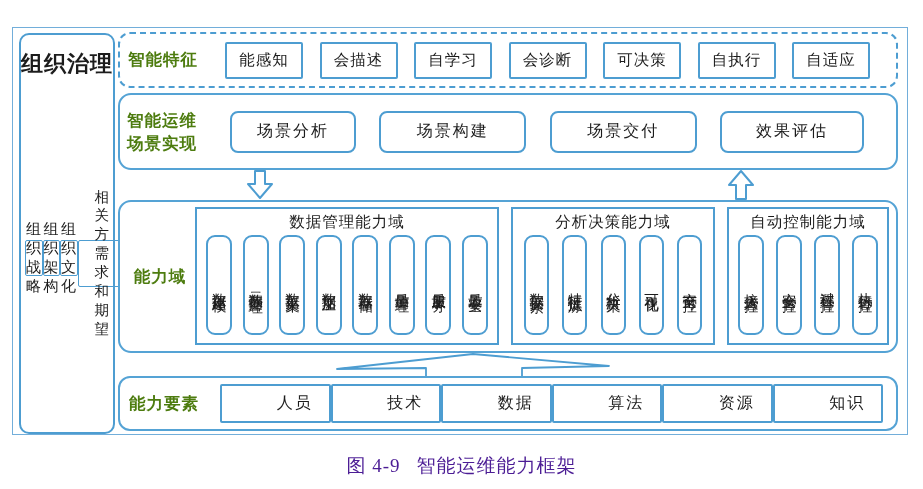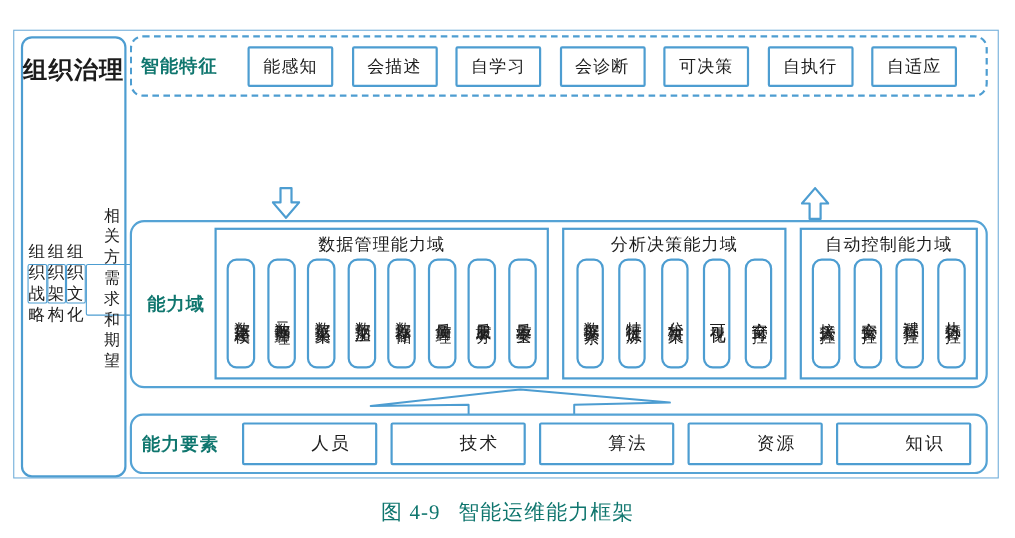--- a/index.html
+++ b/index.html
@@ -15,21 +15,21 @@
     border:2px solid #4d9dd1;border-radius:10px;background:#fff;}
   .sidebar-title{margin-top:14px;text-align:center;font-size:22px;font-weight:bold;letter-spacing:1px;}
   .sidebar-items{position:absolute;left:4px;right:4px;top:60px;bottom:11px;
     display:flex;flex-direction:row;justify-content:space-between;align-items:center;}
   .sbox{width:80px;height:34px;border:1.5px solid #4d9dd1;border-radius:2px;
     display:flex;align-items:center;justify-content:center;font-size:15px;letter-spacing:0.5px;}
   .sbox.tall{height:47px;width:80px;padding:0 16px;box-sizing:border-box;
     text-align:center;line-height:1.3;font-size:14.5px;margin-top:10px;}
   
   .row{position:absolute;left:118px;width:780px;background:#fff;box-sizing:border-box;}
-  .row-label{font-weight:bold;font-size:16.5px;letter-spacing:1px;color:#0f766e;}
+  .row-label{font-weight:bold;font-size:16.5px;letter-spacing:1px;color:#4d7c0f;}
   .features{top:32px;height:56px;border:2px dashed #4d9dd1;border-radius:12px;}
   .features .row-label{position:absolute;left:8px;top:0;bottom:0;display:flex;align-items:center;}
   .features .hboxes{position:absolute;left:105px;right:26px;top:0;bottom:0;
     display:flex;align-items:center;justify-content:space-between;}
   .fbox{width:74px;height:33px;border:2px solid #4d9dd1;border-radius:2px;
     display:flex;align-items:center;justify-content:center;font-size:15.5px;letter-spacing:1px;}
   .scenes{top:93px;height:77px;border:2px solid #55a3d5;border-radius:13px;}
   .scenes .row-label{position:absolute;left:7px;top:0;bottom:0;display:flex;flex-direction:column;
     justify-content:center;line-height:1.35;}
   .scenes .hboxes{position:absolute;left:110px;right:32px;top:0;bottom:0;
@@ -52,21 +52,21 @@
     font-size:14.5px;letter-spacing:2px;line-height:1;}
   .g2 .vbox{width:25px;}
   .elements{top:376px;height:55px;border:2px solid #55a3d5;border-radius:12px;}
   .elements .row-label{position:absolute;left:9px;top:0;bottom:0;display:flex;align-items:center;}
   .elements .hboxes{position:absolute;left:100px;right:13px;top:0;bottom:0;
     display:flex;align-items:center;justify-content:space-between;}
   .ebox{width:80px;height:35px;border:2px solid #4d9dd1;border-radius:2px;
     display:flex;align-items:center;justify-content:center;font-size:16px;letter-spacing:2px;padding-left:39px;}
   .arrow-svg{position:absolute;}
   .caption{position:absolute;left:0;right:0;top:453px;text-align:center;
-    font-family:"Liberation Serif","DejaVu Serif",serif;font-size:19px;color:#0f766e;letter-spacing:1px;}
+    font-family:"Liberation Serif","DejaVu Serif",serif;font-size:19px;color:#4c1d95;letter-spacing:1px;}
   .caption .cap-label{margin-right:16px;}
 </style>
 </head>
 <body>
 
 <div class="canvas">
 
   <div class="outer-border"></div>
 
   <div class="sidebar">
@@ -85,20 +85,32 @@
       <div class="fbox">能感知</div>
       <div class="fbox">会描述</div>
       <div class="fbox">自学习</div>
       <div class="fbox">会诊断</div>
       <div class="fbox">可决策</div>
       <div class="fbox">自执行</div>
       <div class="fbox">自适应</div>
     </div>
   </div>
 
+  <div class="row scenes">
+    <div class="row-label">
+      <span>智能运维</span>
+      <span>场景实现</span>
+    </div>
+    <div class="hboxes">
+      <div class="scbox s1">场景分析</div>
+      <div class="scbox s2">场景构建</div>
+      <div class="scbox s3">场景交付</div>
+      <div class="scbox s4">效果评估</div>
+    </div>
+  </div>
 
   <svg class="arrow-svg" style="left:247px;top:170px;" width="26" height="30">
     <polygon points="8,1 18,1 18,14 25,14 13,28 1,14 8,14" fill="#ffffff" stroke="#4d9dd1" stroke-width="2" stroke-linejoin="round"></polygon>
   </svg>
   <svg class="arrow-svg" style="left:728px;top:170px;" width="26" height="31">
     <polygon points="13,1 25,15 18,15 18,29 8,29 8,15 1,15" fill="#ffffff" stroke="#4d9dd1" stroke-width="2" stroke-linejoin="round"></polygon>
   </svg>
 
   <div class="row domains">
     <div class="row-label">能力域</div>
@@ -140,20 +152,21 @@
 
   <svg class="arrow-svg" style="left:332px;top:350px;" width="282" height="30">
     <polygon points="5,19 141,4 277,16 190,18 190,29 94,29 94,18" fill="#ffffff" stroke="#4d9dd1" stroke-width="1.8" stroke-linejoin="round"></polygon>
   </svg>
 
   <div class="row elements">
     <div class="row-label">能力要素</div>
     <div class="hboxes">
       <div class="ebox">人员</div>
       <div class="ebox">技术</div>
+      <div class="ebox">数据</div>
       <div class="ebox">算法</div>
       <div class="ebox">资源</div>
       <div class="ebox">知识</div>
     </div>
   </div>
 
   <div class="caption">
     <span class="cap-label">图 4-9</span><span>智能运维能力框架</span>
   </div>
 

